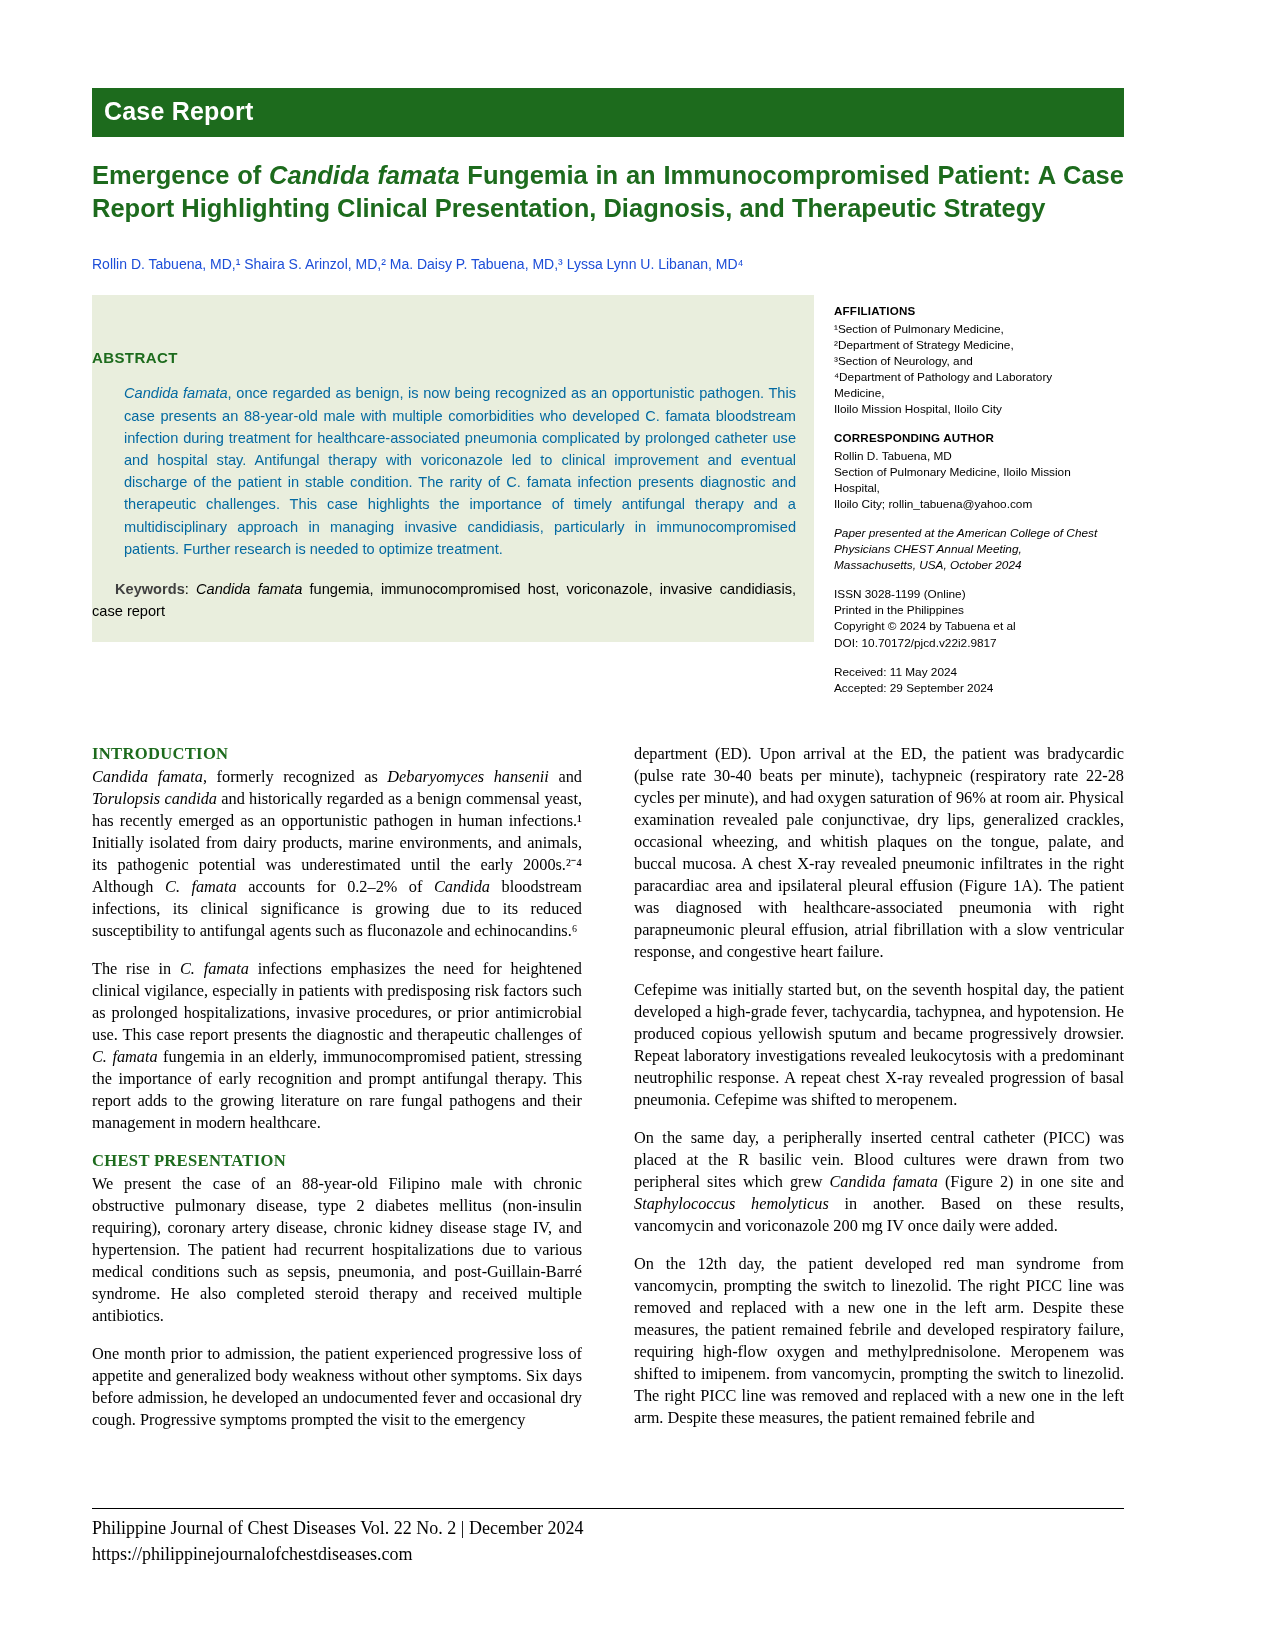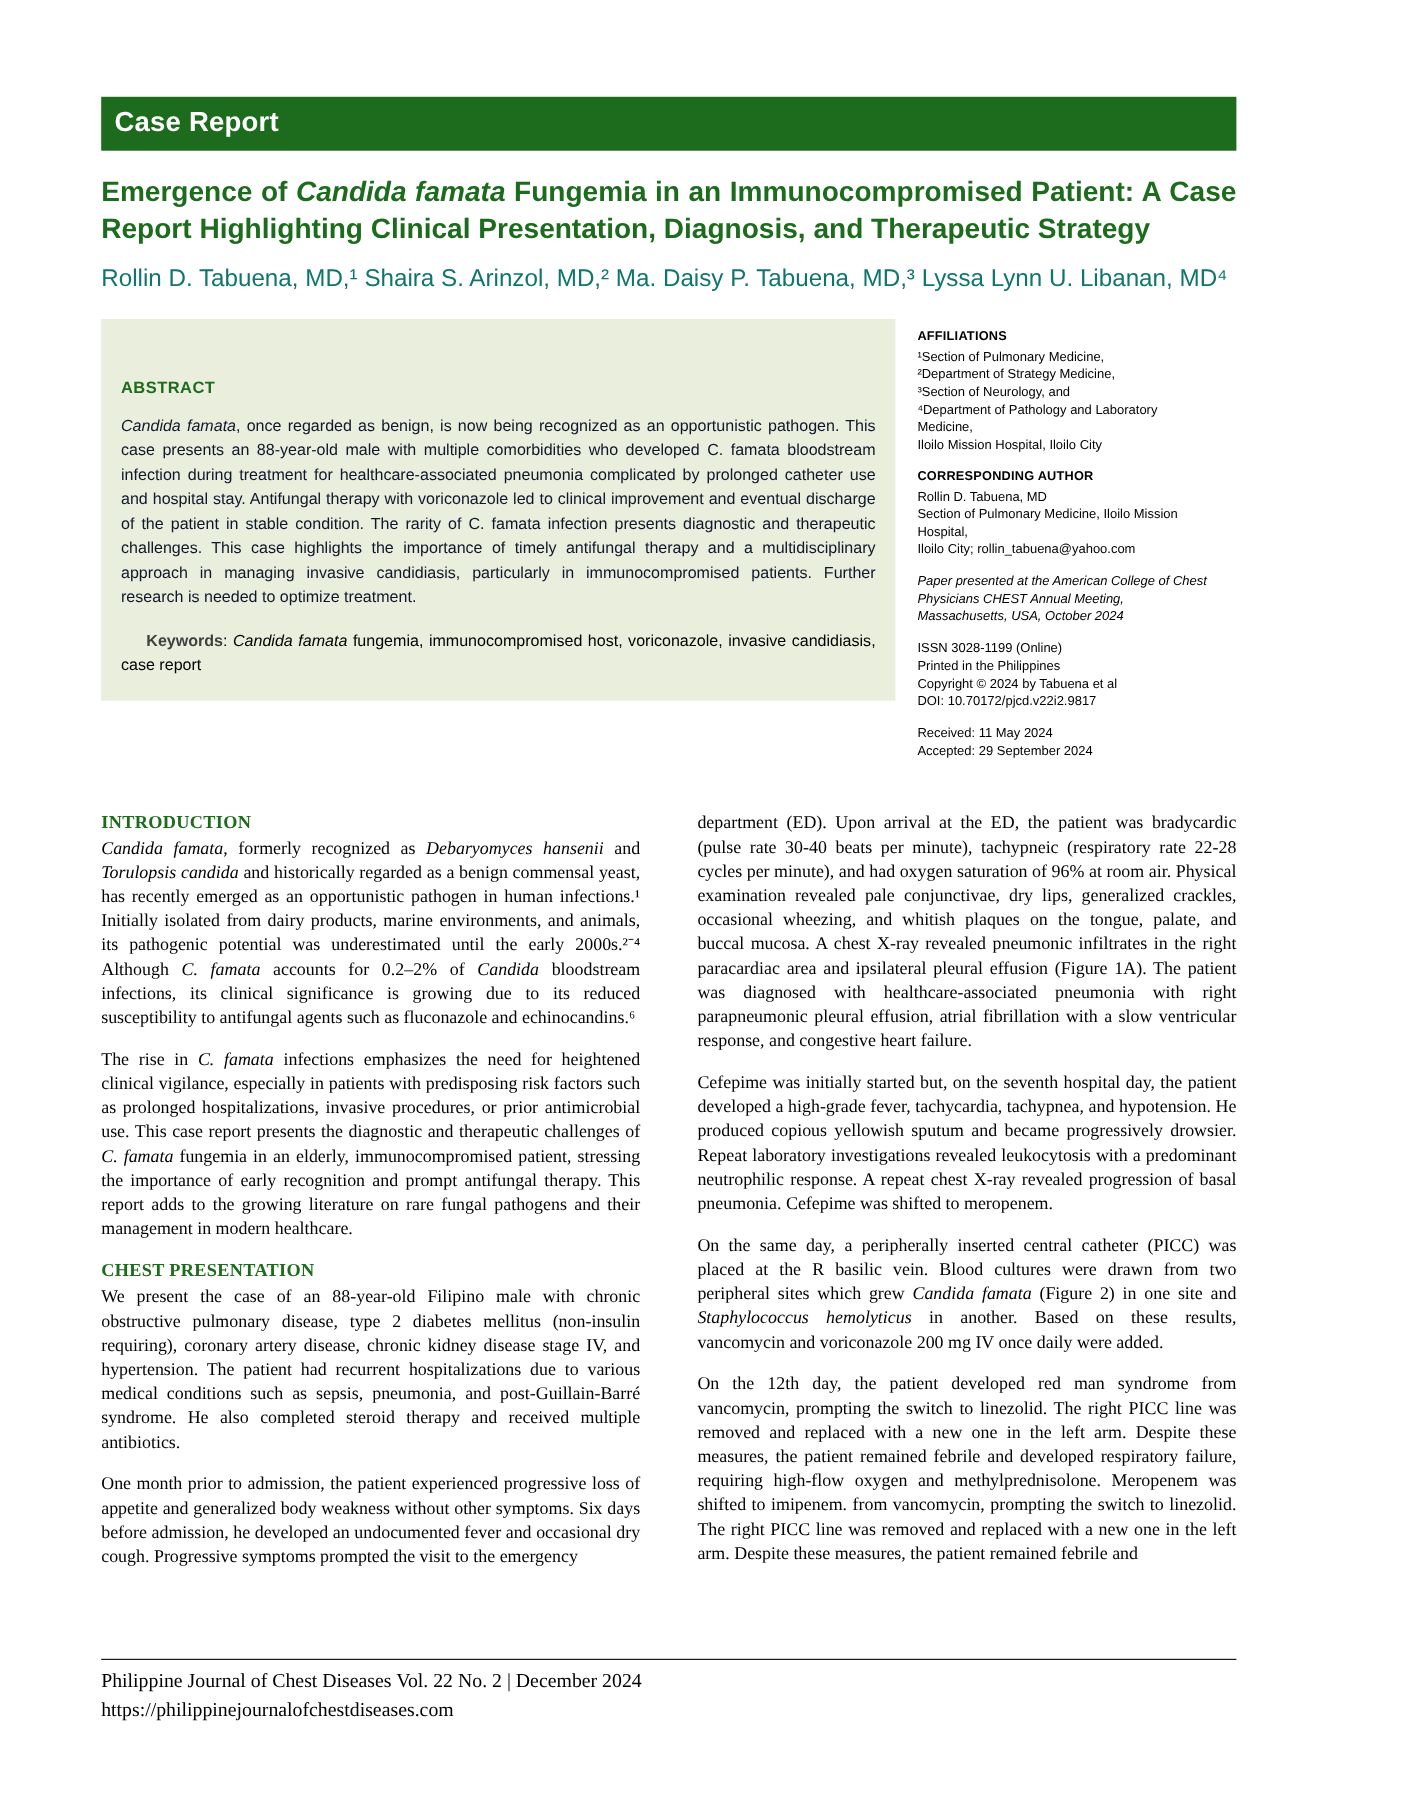--- a/index.html
+++ b/index.html
@@ -48,53 +48,54 @@
     color: #1d6b1d;
     margin-top: 22px;
     text-align: justify;
     text-justify: inter-word;
   }
   .title .ital { font-style: italic; }
 
   
   .authors {
     font-family: "Liberation Sans", sans-serif;
-    font-size: 22px;
-    color: #0f766e;
-    margin-top: 14px;
+    font-size: 14px;
+    color: #1d4ed8;
+    margin-top: 30px;
     line-height: 1.3;
   }
 
   
   .abs-row {
     margin-top: 22px;
     display: flex;
     align-items: flex-start;
   }
   .abstract-box {
     width: 722px;
     background: #e9eedd;
     box-sizing: border-box;
-    padding: 54px 18px 20px 18px;
+    padding: 54px 18px 20px 0;
     min-height: 320px;
   }
   .abs-heading {
     font-family: "Liberation Sans", sans-serif;
     font-weight: bold;
     font-size: 15px;
     color: #1d6b1d;
     letter-spacing: 0.4px;
     margin-bottom: 16px;
   }
   .abs-text {
     font-family: "Liberation Sans", sans-serif;
     font-size: 14.6px;
     line-height: 1.52;
     text-align: justify;
-    color: #0f172a;
+    color: #0369a1;
+    margin-left: 32px;
   }
   .abs-text .ital { font-style: italic; }
   .keywords {
     font-family: "Liberation Sans", sans-serif;
     font-size: 14.6px;
     line-height: 1.52;
     text-align: justify;
     margin-top: 18px;
   }
   .keywords .kw-label {

